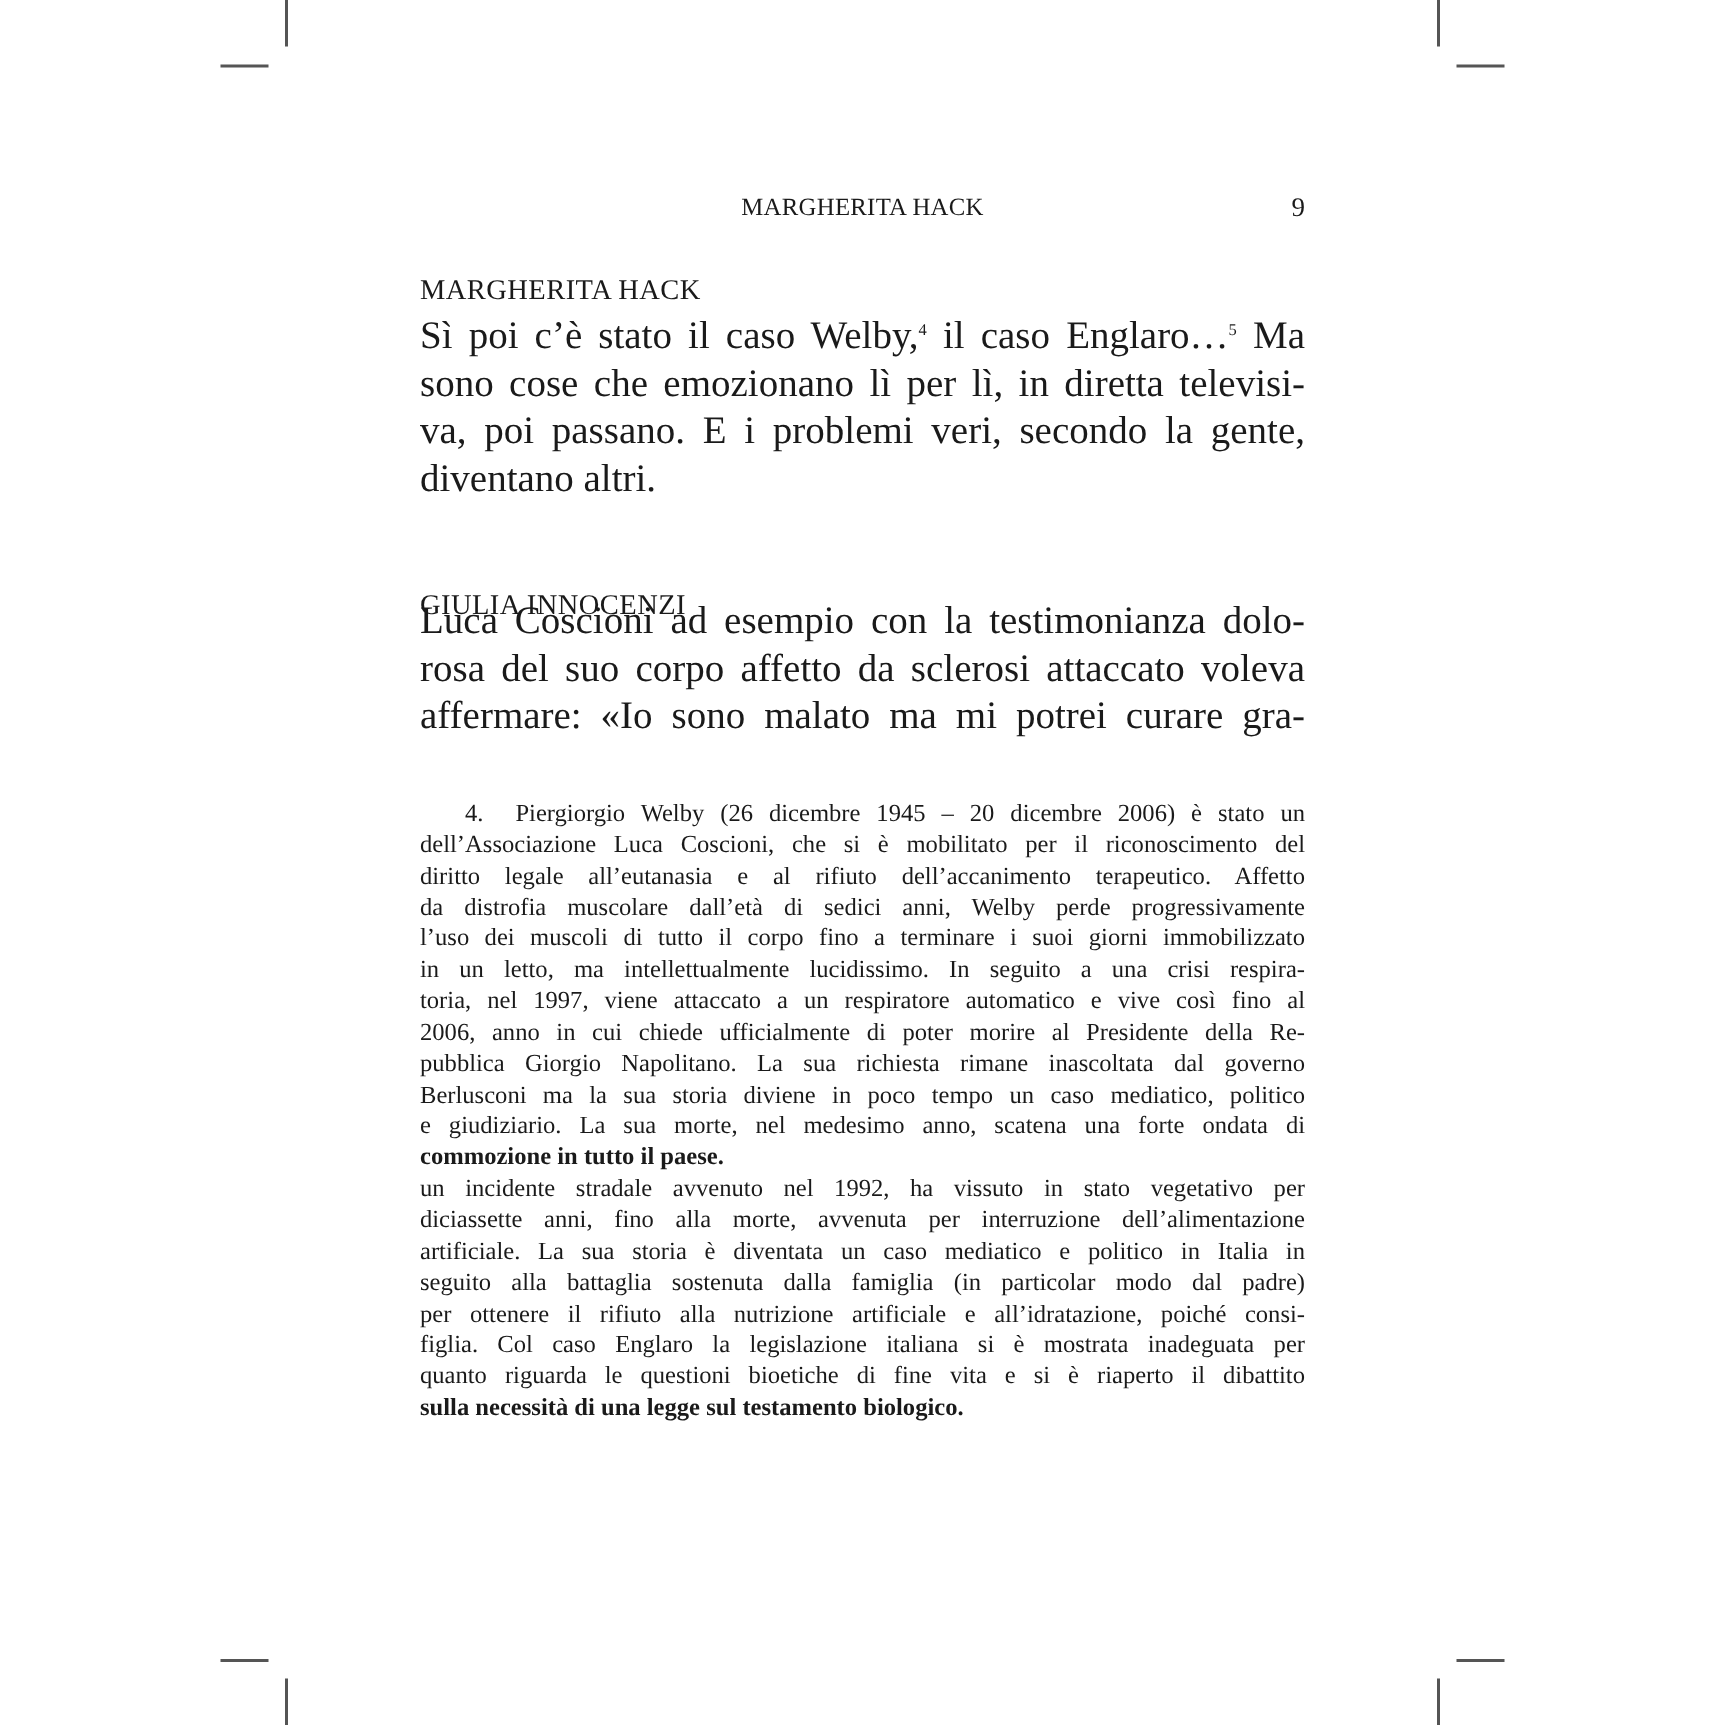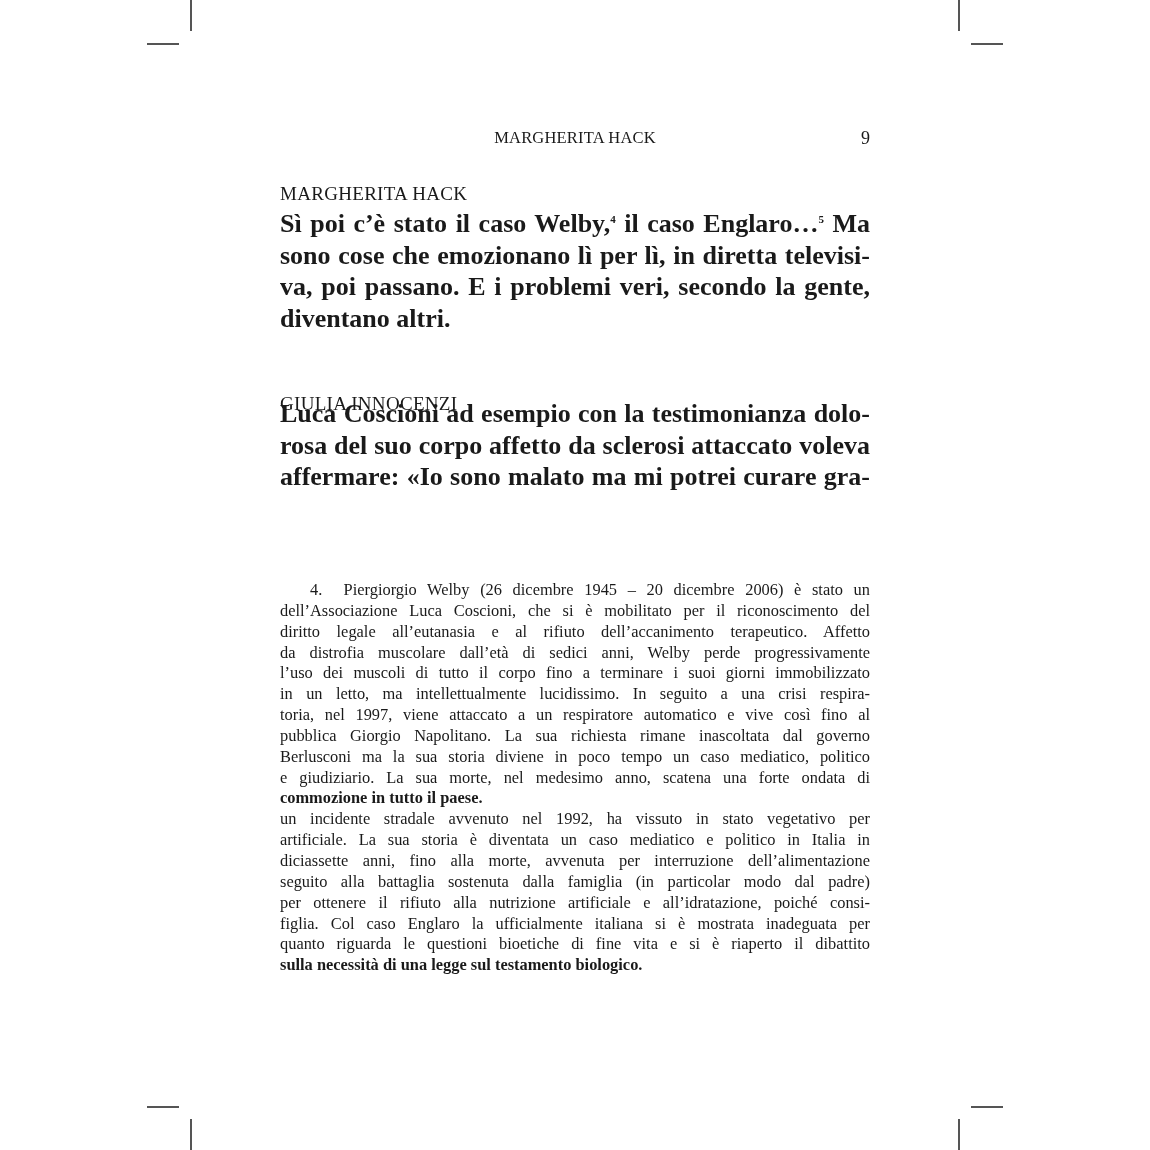--- a/index.html
+++ b/index.html
@@ -61,21 +61,20 @@
       width: 590px;
       font-size: 26px;
       line-height: 31.5px;
       text-align: justify;
     }
     .speech .line {
       display: block;
       text-align: justify;
       text-align-last: justify;
       white-space: nowrap;
-      font-weight: bold;
     }
     .speech .line.last {
       text-align-last: left;
     }
     sup.fn {
       font-size: 11px;
       vertical-align: 9px;
       line-height: 0;
     }
 
@@ -88,21 +87,20 @@
       line-height: 20.85px;
     }
     .footnote .line {
       display: block;
       white-space: nowrap;
       text-align: justify;
       text-align-last: justify;
     }
     .footnote .line.first {
       padding-left: 30px;
-      margin-top: 48px;
     }
     .footnote .line.last {
       text-align-last: left;
       font-weight: bold;
     }
   </style>
 </head>
 <body>
 
 <div class="crop v" style="left:190px; top:0;"></div>
@@ -138,30 +136,31 @@
 
   <div class="footnotes">
     <div class="footnote">
       <span class="line first"><span>4.</span>&nbsp;&nbsp;<span>Piergiorgio Welby (26 dicembre 1945 – 20 dicembre 2006) è stato un</span></span>
       <span class="line">dell’Associazione Luca Coscioni, che si è mobilitato per il riconoscimento del</span>
       <span class="line">diritto legale all’eutanasia e al rifiuto dell’accanimento terapeutico. Affetto</span>
       <span class="line">da distrofia muscolare dall’età di sedici anni, Welby perde progressivamente</span>
       <span class="line">l’uso dei muscoli di tutto il corpo fino a terminare i suoi giorni immobilizzato</span>
       <span class="line">in un letto, ma intellettualmente lucidissimo. In seguito a una crisi respira-</span>
       <span class="line">toria, nel 1997, viene attaccato a un respiratore automatico e vive così fino al</span>
+      <span class="line">2006, anno in cui chiede ufficialmente di poter morire al Presidente della Re-</span>
       <span class="line">pubblica Giorgio Napolitano. La sua richiesta rimane inascoltata dal governo</span>
       <span class="line">Berlusconi ma la sua storia diviene in poco tempo un caso mediatico, politico</span>
       <span class="line">e giudiziario. La sua morte, nel medesimo anno, scatena una forte ondata di</span>
       <span class="line last">commozione in tutto il paese.</span>
     </div>
     <div class="footnote">
       <span class="line">un incidente stradale avvenuto nel 1992, ha vissuto in stato vegetativo per</span>
+      <span class="line">diciassette anni, fino alla morte, avvenuta per interruzione dell’alimentazione</span>
       <span class="line">artificiale. La sua storia è diventata un caso mediatico e politico in Italia in</span>
-      <span class="line">diciassette anni, fino alla morte, avvenuta per interruzione dell’alimentazione</span>
       <span class="line">seguito alla battaglia sostenuta dalla famiglia (in particolar modo dal padre)</span>
       <span class="line">per ottenere il rifiuto alla nutrizione artificiale e all’idratazione, poiché consi-</span>
-      <span class="line">figlia. Col caso Englaro la ufficialmente italiana si è mostrata inadeguata per</span>
+      <span class="line">figlia. Col caso Englaro la legislazione italiana si è mostrata inadeguata per</span>
       <span class="line">quanto riguarda le questioni bioetiche di fine vita e si è riaperto il dibattito</span>
       <span class="line last">sulla necessità di una legge sul testamento biologico.</span>
     </div>
   </div>
 
 </div>
 
 </body></html>

